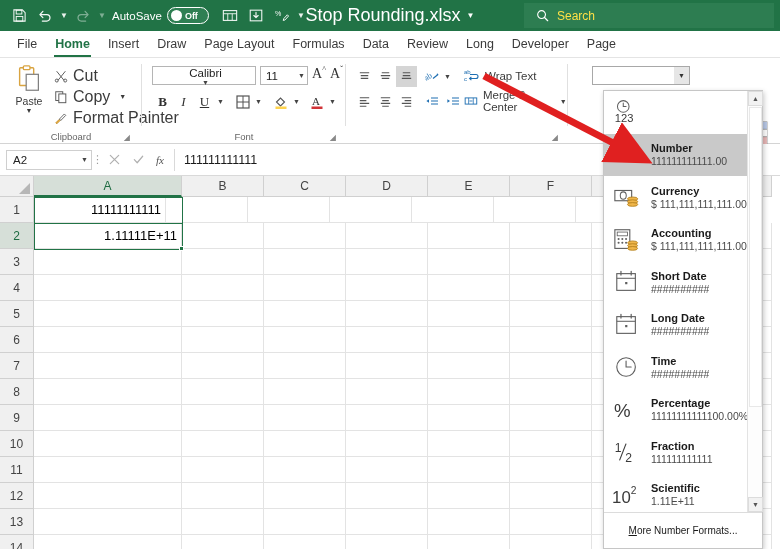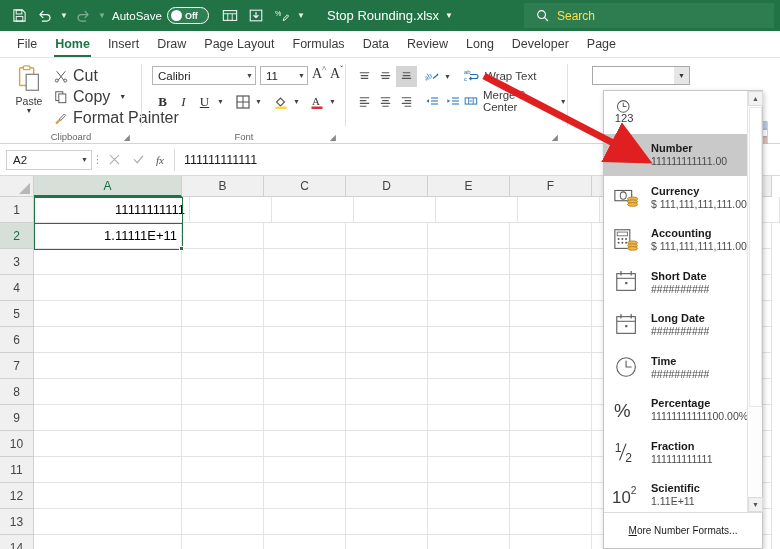--- a/index.html
+++ b/index.html
@@ -46,21 +46,21 @@
   }
   .autosave-knob {
     width: 11px; height: 11px; border-radius: 50%; background: #ffffff; flex: 0 0 auto;
   }
   .autosave-state { font-size: 9px; color: #ffffff; font-weight: bold; }
   .doc-title {
     position: absolute; left: 0; right: 0; top: 0; height: 31px;
     display: flex; align-items: center; justify-content: center;
     gap: 6px; pointer-events: none;
   }
-  .doc-title span.t { font-size: 13px; color: #ffffff; pointer-events: auto; }
+  .doc-title span.t { font-size: 18px; color: #ffffff; pointer-events: auto; }
   .doc-title span.c { font-size: 8px; color: #ffffff; pointer-events: auto; }
   .searchbox {
     position: absolute; right: 6px; top: 3px; width: 250px; height: 25px;
     background: #2d7d51;
     display: flex; align-items: center; gap: 8px; padding-left: 12px;
   }
   .searchbox .s-ico { color: #ffffff; display: flex; }
   .searchbox .s-txt { font-size: 12px; color: #fde047; }
 
   
@@ -109,21 +109,21 @@
     display: flex; align-items: center; gap: 5px;
   }
   .clip-item .ctxt { font-size: 16px; color: #3b3b3b; white-space: nowrap; }
   .clip-item .ccar { font-size: 7px; color: #3b3b3b; margin-left: 4px; }
 
   
   .g-font { left: 142px; width: 204px; }
   .fontname {
     position: absolute; left: 10px; top: 8px; width: 104px; height: 19px;
     border: 1px solid #b5b5b5; background: #fff;
-    display: flex; align-items: center; padding: 0 2px 0 5px;
+    display: flex; align-items: center; padding: 0 2px 0 5px; flex-direction: column;
   }
   .fontname .v { font-size: 11.5px; color: #222; flex: 1; }
   .fontsize {
     position: absolute; left: 118px; top: 8px; width: 48px; height: 19px;
     border: 1px solid #b5b5b5; background: #fff;
     display: flex; align-items: center; padding: 0 2px 0 5px;
   }
   .fontsize .v { font-size: 11.5px; color: #222; flex: 1; }
   .mini-caret { font-size: 7px; color: #444; }
   .growfont { position: absolute; top: 7px; font-size: 14px; color: #333; font-family: "Liberation Serif", serif; }
@@ -609,21 +609,21 @@
       <div class="rh">9</div>
       <div class="rh">10</div>
       <div class="rh">11</div>
       <div class="rh">12</div>
       <div class="rh">13</div>
       <div class="rh">14</div>
     </div>
 
     <div class="cells">
       <div class="crow">
-        <div class="cell" style="width:156px">11111111111</div>
+        <div class="cell" style="width:132px">11111111111</div>
         <div class="cell" style="width:82px"></div>
         <div class="cell" style="width:82px"></div>
         <div class="cell" style="width:82px"></div>
         <div class="cell" style="width:82px"></div>
         <div class="cell" style="width:82px"></div>
         <div class="cell" style="width:180px"></div>
       </div>
       <div class="crow">
         <div class="cell" style="width:148px">1.11111E+11</div>
         <div class="cell" style="width:82px"></div>

